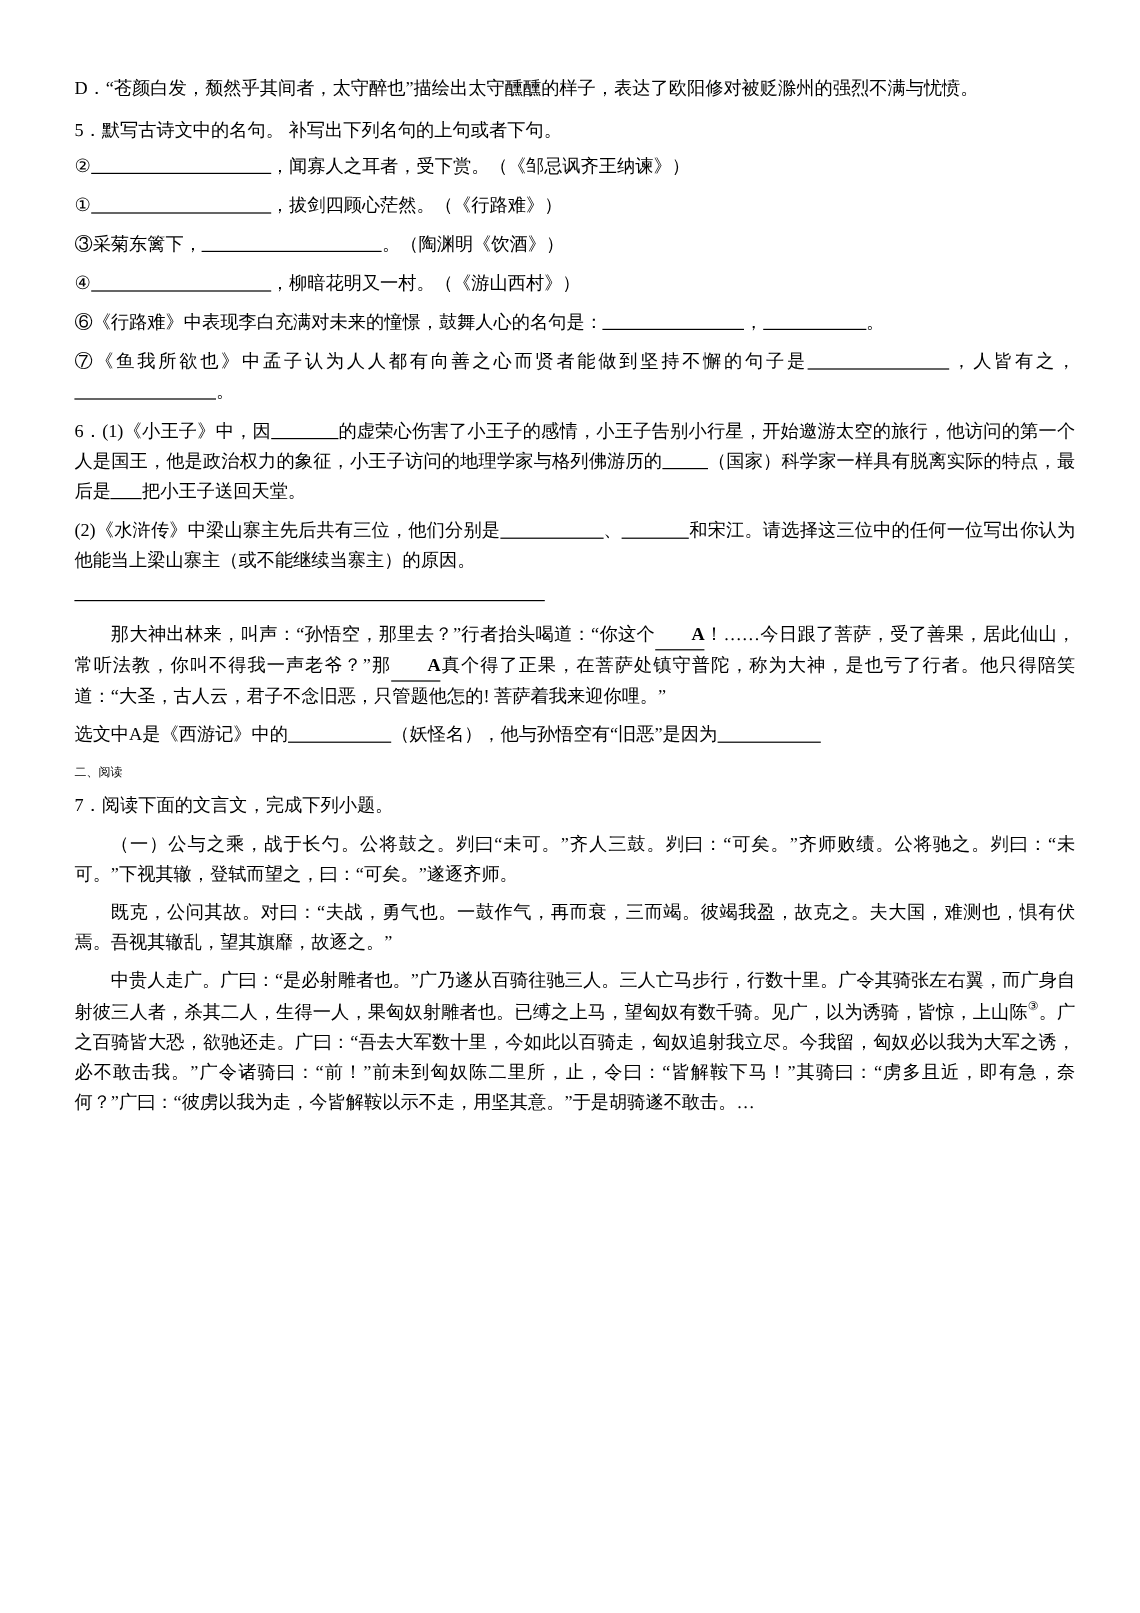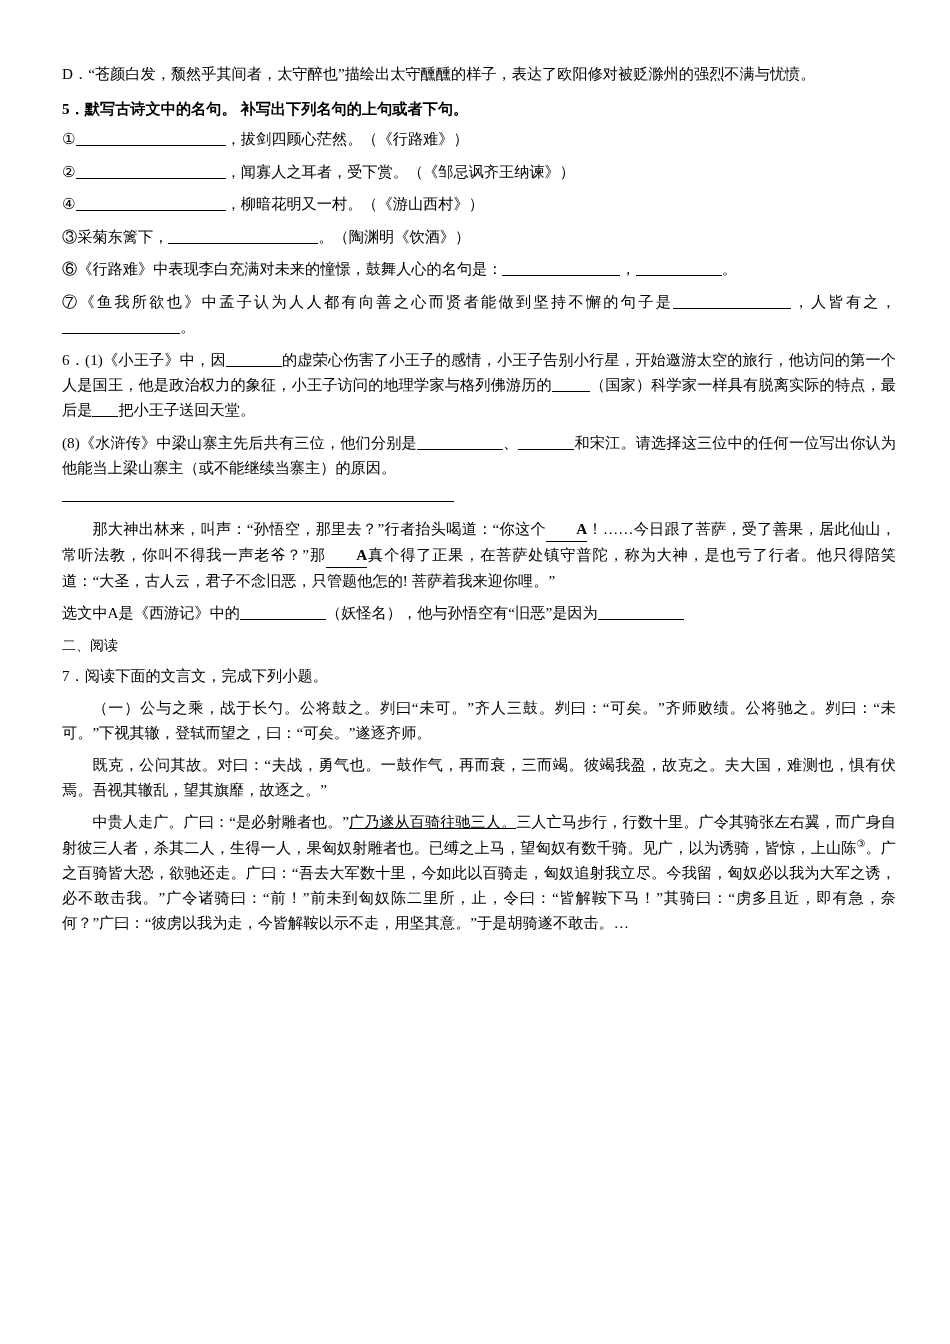--- a/index.html
+++ b/index.html
@@ -24,39 +24,38 @@
   .line {
     font-size: 15.2px;
     line-height: 1.62;
     margin: 0 0 8px 0;
     text-align: justify;
   }
   .q-head {
     font-size: 15.2px;
     line-height: 1.6;
     margin: 10px 0 6px 0;
-    font-weight: bold;
   }
   .indent2 { text-indent: 2em; }
   .blank {
     display: inline-block;
     border-bottom: 1px solid #000;
     height: 1em;
     vertical-align: -2px;
   }
   .b-xl { width: 150px; }
   .b-l { width: 118px; }
   .b-m { width: 86px; }
   .b-s { width: 56px; }
   .b-xs { width: 38px; }
   .b-xxs { width: 26px; }
   .b-long { width: 392px; }
-  .u { text-decoration: underline; }
+  .u { }
   .sec-title {
-    font-size: 14px;
+    font-size: 10px;
     font-weight: normal;
     margin: 12px 0 8px 0;
   }
   .para {
     font-size: 15.2px;
     line-height: 1.65;
     margin: 0 0 7px 0;
     text-align: justify;
   }
   .ul-line {
@@ -78,50 +77,50 @@
 </head>
 <body>
 
 <div class="page">
 
   <p class="line">D．“苍颜白发，颓然乎其间者，太守醉也”描绘出太守醺醺的样子，表达了欧阳修对被贬滁州的强烈不满与忧愤。</p>
 
   <p class="q-head">5．默写古诗文中的名句。  补写出下列名句的上句或者下句。</p>
 
   <p class="line">
+    <span>②</span><span class="blank b-xl"></span><span>，闻寡人之耳者，受下赏。（《邹忌讽齐王纳谏》）</span>
+  </p>
+
+  <p class="line">
     <span>①</span><span class="blank b-xl"></span><span>，拔剑四顾心茫然。（《行路难》）</span>
   </p>
 
   <p class="line">
-    <span>②</span><span class="blank b-xl"></span><span>，闻寡人之耳者，受下赏。（《邹忌讽齐王纳谏》）</span>
+    <span>③</span><span>采菊东篱下，</span><span class="blank b-xl"></span><span>。（陶渊明《饮酒》）</span>
   </p>
 
   <p class="line">
     <span>④</span><span class="blank b-xl"></span><span>，柳暗花明又一村。（《游山西村》）</span>
-  </p>
-
-  <p class="line">
-    <span>③</span><span>采菊东篱下，</span><span class="blank b-xl"></span><span>。（陶渊明《饮酒》）</span>
   </p>
 
 
   <p class="line">
     <span>⑥《行路难》中表现李白充满对未来的憧憬，鼓舞人心的名句是：</span><span class="blank b-l"></span>，<span class="blank b-m"></span><span>。</span>
   </p>
 
   <p class="line">
     <span>⑦《鱼我所欲也》中孟子认为人人都有向善之心而贤者能做到坚持不懈的句子是</span><span class="blank b-l"></span><span>，人皆有之，</span><span class="blank b-l"></span><span>。</span>
   </p>
 
   <p class="para" style="margin-top:4px">
     <span>6．(1)《小王子》中，因</span><span class="blank b-s"></span><span>的虚荣心伤害了小王子的感情，小王子告别小行星，开始邀游太空的旅行，他访问的第一个人是国王，他是政治权力的象征，小王子访问的地理学家与格列佛游历的</span><span class="blank b-xs"></span><span>（国家）科学家一样具有脱离实际的特点，最后是</span><span class="blank b-xxs"></span><span>把小王子送回天堂。</span>
   </p>
 
   <p class="para">
-    <span>(8)《水浒传》中梁山寨主先后共有三位，他们分别是</span><span class="blank b-m"></span><span>、</span><span class="blank b-s"></span><span>和宋江。请选择这三位中的任何一位写出你认为他能当上梁山寨主（或不能继续当寨主）的原因。</span>
+    <span>(2)《水浒传》中梁山寨主先后共有三位，他们分别是</span><span class="blank b-m"></span><span>、</span><span class="blank b-s"></span><span>和宋江。请选择这三位中的任何一位写出你认为他能当上梁山寨主（或不能继续当寨主）的原因。</span>
   </p>
 
   <p class="para" style="margin-bottom:4px">
     <span class="ul-line"></span>
   </p>
 
 
   <p class="para indent2">
     <span>那大神出林来，叫声：“孙悟空，那里去？”行者抬头喝道：“你这个</span><span class="answer-A">A</span><span>！……今日跟了菩萨，受了善果，居此仙山，常听法教，你叫不得我一声老爷？”那</span><span class="answer-A">A</span><span>真个得了正果，在菩萨处镇守普陀，称为大神，是也亏了行者。他只得陪笑道：“大圣，古人云，君子不念旧恶，只管题他怎的! 菩萨着我来迎你哩。”</span>
   </p>

